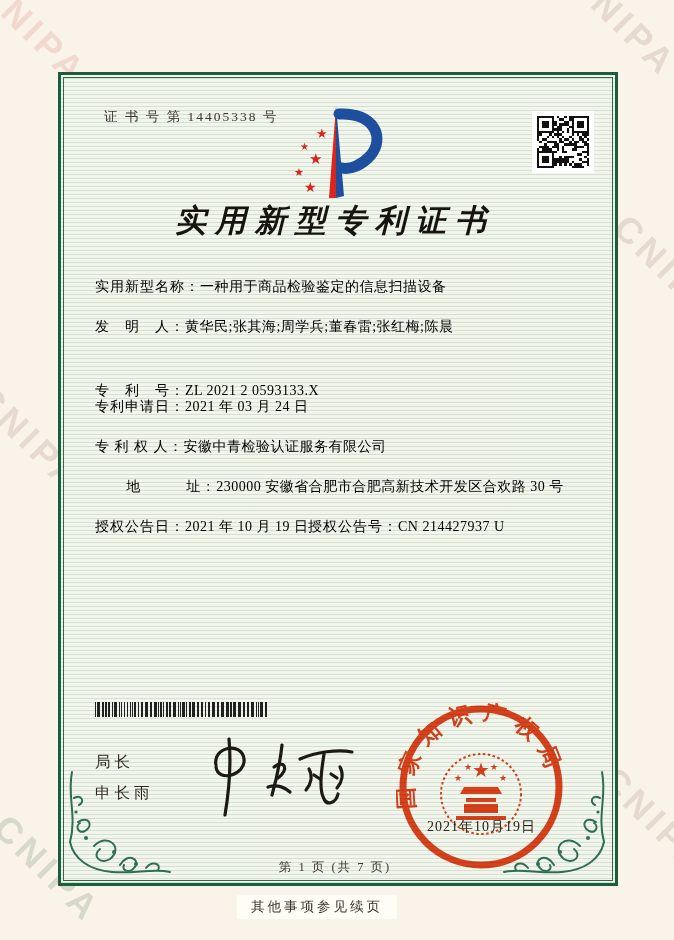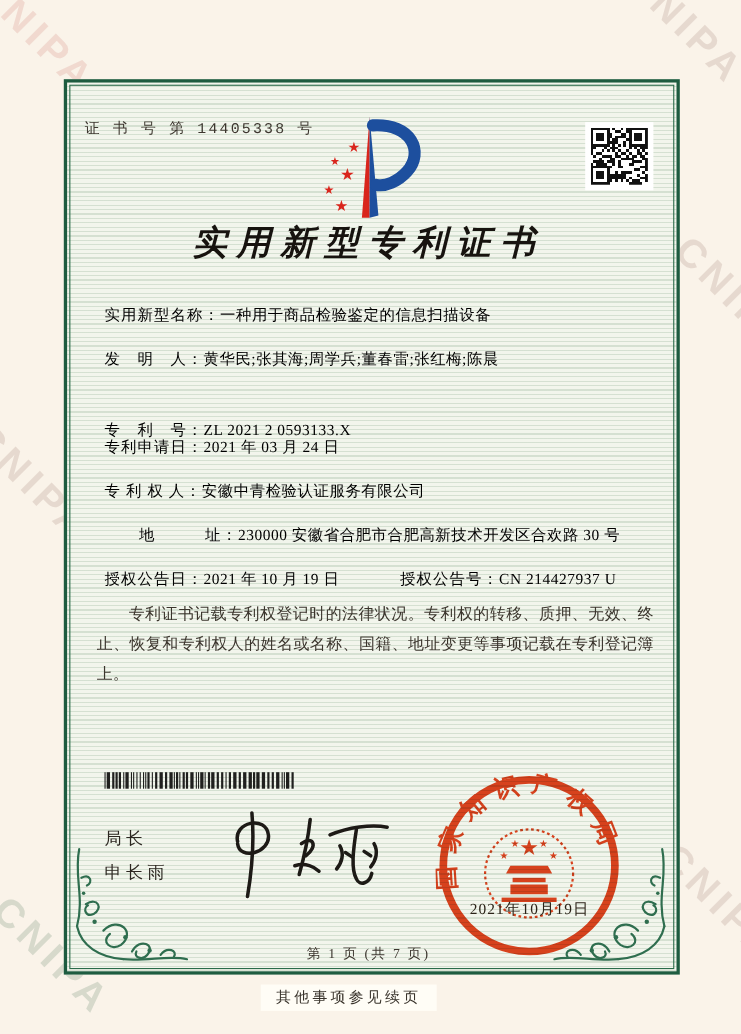--- a/index.html
+++ b/index.html
@@ -27,21 +27,21 @@
       repeating-linear-gradient(0deg, rgba(146,176,148,0.30) 0px, rgba(146,176,148,0.30) 1px, rgba(255,255,255,0) 1px, rgba(255,255,255,0) 4px),
       #f2f5ec;
     z-index:2;
   }
   .frame-inner{
     position:absolute;left:2px;top:2px;right:2px;bottom:2px;
     border:1px solid #2a6b4a;
   }
   
   .cert-no{
-    left:77px;top:108px;font-size:13.5px;letter-spacing:2px;color:#3c362e;z-index:5;font-family:Liberation Mono, monospace;
+    left:104px;top:108px;font-size:13.5px;letter-spacing:2px;color:#3c362e;z-index:5;
   }
   .logo{left:292px;top:102px;width:104px;height:102px;z-index:4;}
   .qr{left:532px;top:111px;width:62px;height:62px;background:#ffffff;padding:5px;box-sizing:border-box;z-index:4;}
   .qr svg{display:block;width:52px;height:52px;}
   .title{
     left:58px;top:200px;width:554px;text-align:center;
     font-size:31px;font-weight:bold;letter-spacing:9px;color:#17130f;z-index:5;font-style:italic;
   }
   
   .field{left:95px;width:500px;font-size:14px;color:#000000;z-index:5;white-space:nowrap;}
@@ -407,26 +407,25 @@
 </div>
 <div class="abs field" style="top:438px;">
   <span class="lab">专 利 权 人：</span><span class="val">安徽中青检验认证服务有限公司</span>
 </div>
 <div class="abs field" style="top:478px;text-align:center;">
   <span class="lab">地　　　址：</span><span class="val">230000 安徽省合肥市合肥高新技术开发区合欢路 30 号</span>
 </div>
 <div class="abs field" style="top:518px;">
   <span class="lab">授权公告日：</span><span class="val">2021 年 10 月 19 日</span>
 </div>
-<div class="abs field" style="top:518px;left:322px;width:280px;text-align:center;">
+<div class="abs field" style="top:518px;left:308px;width:280px;">
   <span class="lab">授权公告号：</span><span class="val">CN 214427937 U</span>
 </div>
 
 <div class="abs paras">
-  <p>专利证书记载专利权登记时的法律状况。专利权的转移、质押、无效、终止、恢复和专利权人的姓名或名称、国籍、地址变更等事项记载在专利登记簿上。</p>
 </div>
 
 <div class="abs barcode" id="barcode">
     <i style="width:1px"></i>
     <s style="width:1px"></s>
     <i style="width:3px"></i>
     <s style="width:2px"></s>
     <i style="width:2px"></i>
     <s style="width:1px"></s>
     <i style="width:2px"></i>

